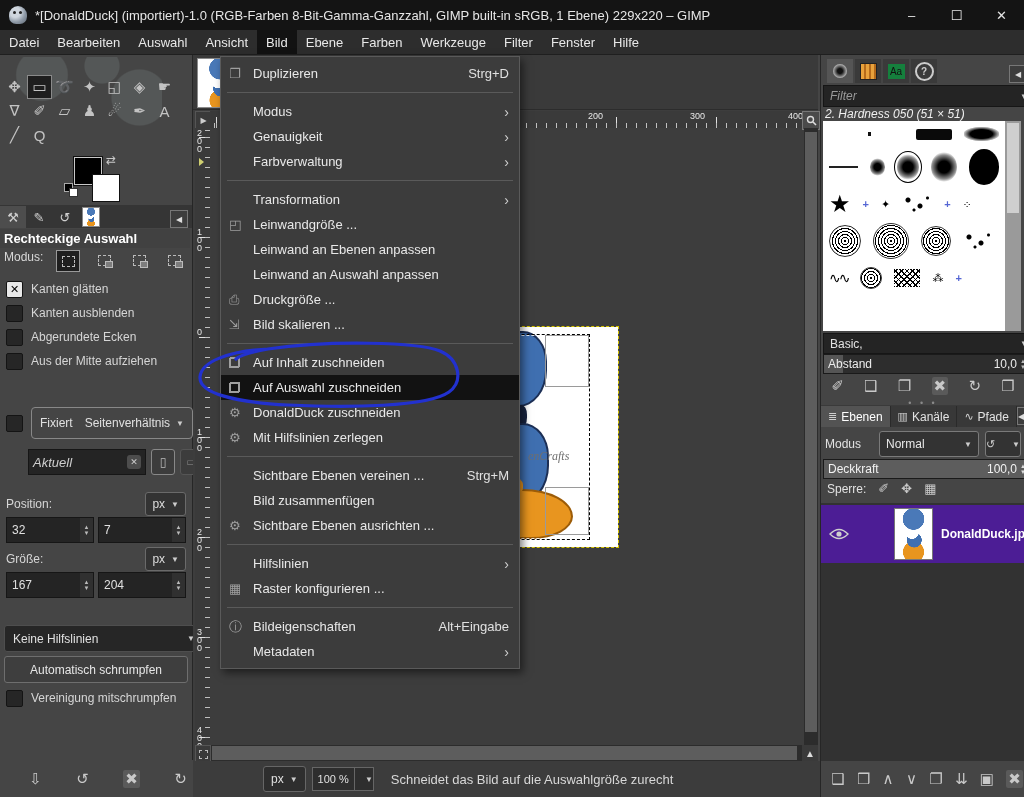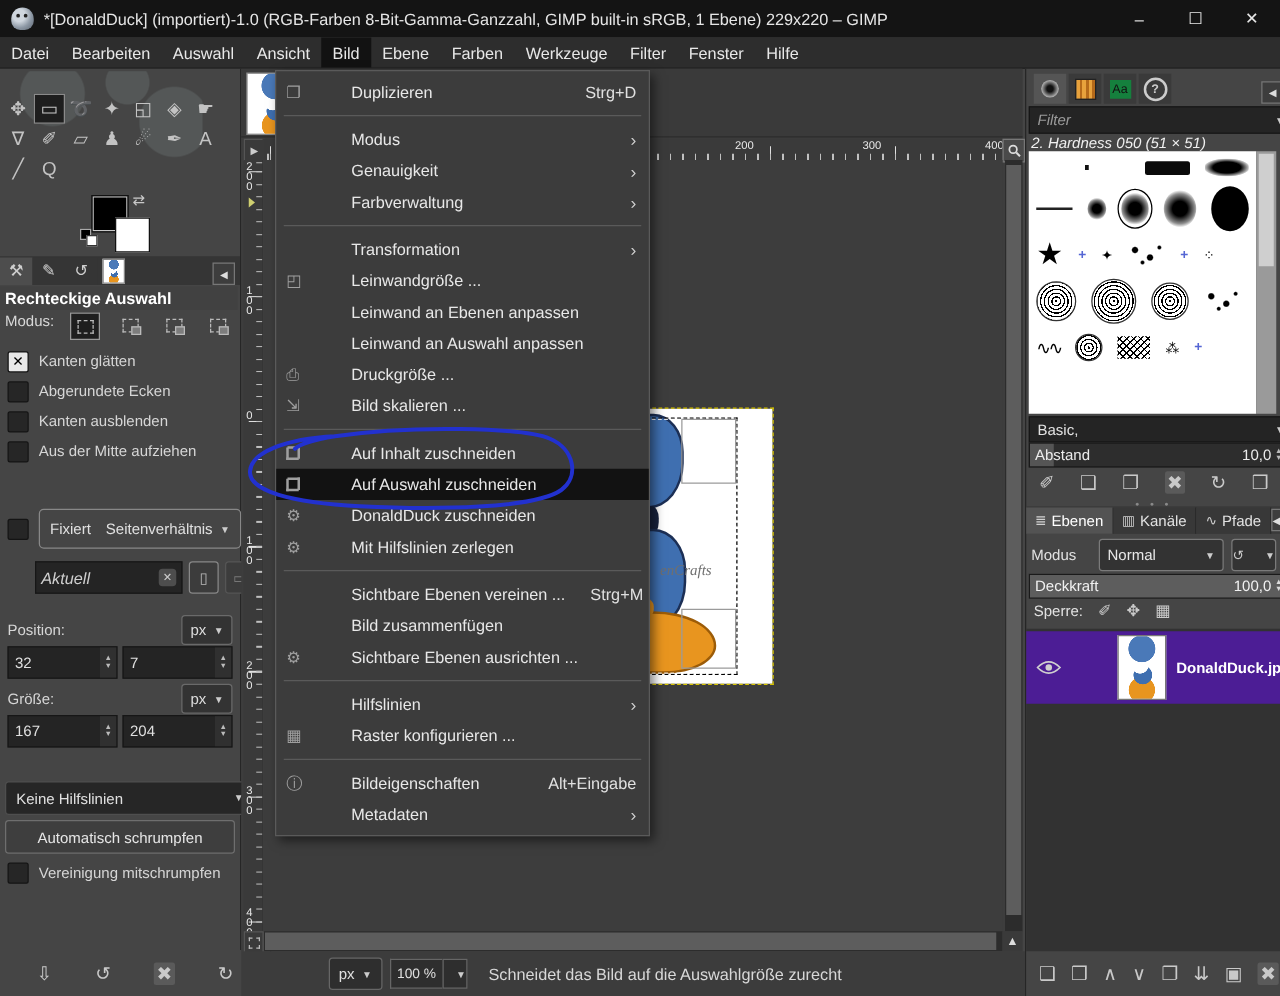--- a/index.html
+++ b/index.html
@@ -214,21 +214,21 @@
       padding:0 5px;color:#e0e0e0;font-size:11px;}
   .sb-zoom .zarr{height:22px;width:18px;background:#2e2e2e;border:1px solid #666;display:flex;align-items:center;justify-content:center;}
   #sb-message{color:#d8d8d8;font-size:13px;margin-left:11px;}
 
   
   #image-menu{position:absolute;left:220px;top:56px;width:298px;background:#3c3c3c;border:1px solid #5a5a5a;
       box-shadow:3px 4px 8px rgba(0,0,0,.5);z-index:50;padding:4px 0;}
   .mi{height:25px;display:flex;align-items:center;padding:0 10px 0 8px;color:#e8e8e8;font-size:13px;}
   .mi.hl{background:#121212;}
   .mi-icon{width:24px;display:flex;align-items:center;justify-content:flex-start;color:#9f9f9f;font-size:13px;flex:none;}
-  .mi-label{flex:1;white-space:nowrap;margin-left:28px;}
+  .mi-label{flex:1;white-space:nowrap;}
   .mi-shortcut{color:#e0e0e0;margin-left:20px;}
   .mi-arrow{color:#cfcfcf;font-size:14px;margin-left:20px;}
   .mi-sep{height:1px;background:#5a5a5a;margin:6px 6px;}
   .crop-ico{width:11px;height:11px;position:relative;}
   .crop-ico::before{content:"";position:absolute;left:0;bottom:0;width:8px;height:8px;border-left:2px solid #9f9f9f;border-bottom:2px solid #9f9f9f;}
   .crop-ico::after{content:"";position:absolute;right:0;top:0;width:8px;height:8px;border-right:2px solid #9f9f9f;border-top:2px solid #9f9f9f;}
 
   #annotation{position:absolute;left:0;top:0;z-index:60;pointer-events:none;}
 </style>
 </head>
@@ -313,25 +313,25 @@
           <div class="mode-ico int"></div>
         </div>
     </div>
     <div id="chk-list">
         <div class="chk-row">
           <div class="chk-box checked">✕</div>
           <span>Kanten glätten</span>
         </div>
         <div class="chk-row">
           <div class="chk-box"></div>
-          <span>Abgerundete Ecken</span>
+          <span>Kanten ausblenden</span>
         </div>
         <div class="chk-row">
           <div class="chk-box"></div>
-          <span>Kanten ausblenden</span>
+          <span>Abgerundete Ecken</span>
         </div>
         <div class="chk-row">
           <div class="chk-box"></div>
           <span>Aus der Mitte aufziehen</span>
         </div>
       </div>
     <div id="fixiert-row">
       <div class="chk-box"></div>
       <div id="fixiert-group">
         <span>Fixiert</span>

